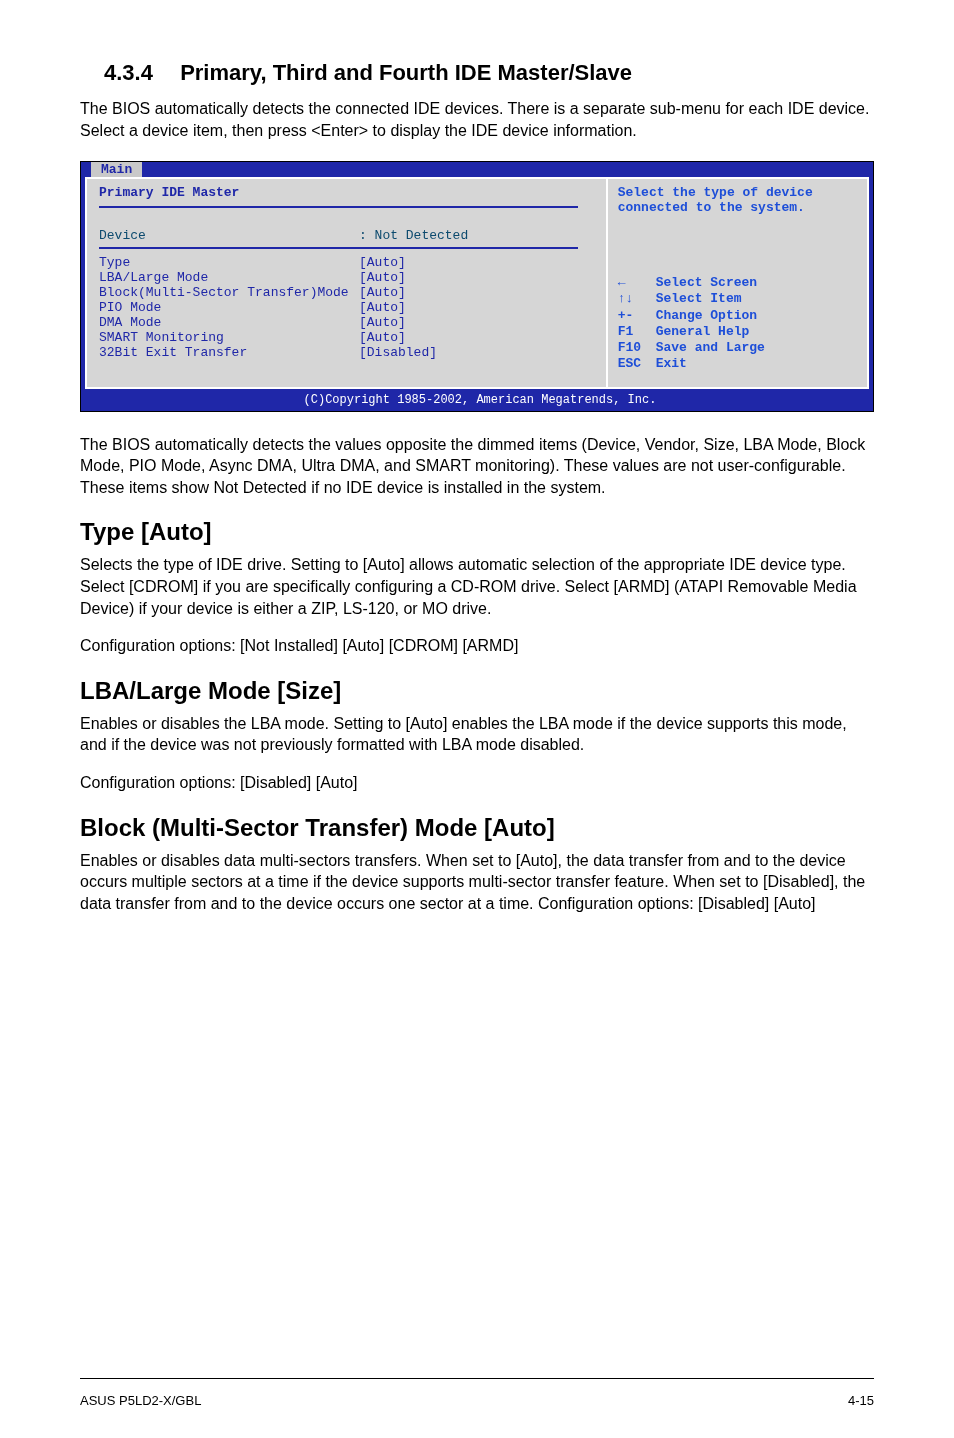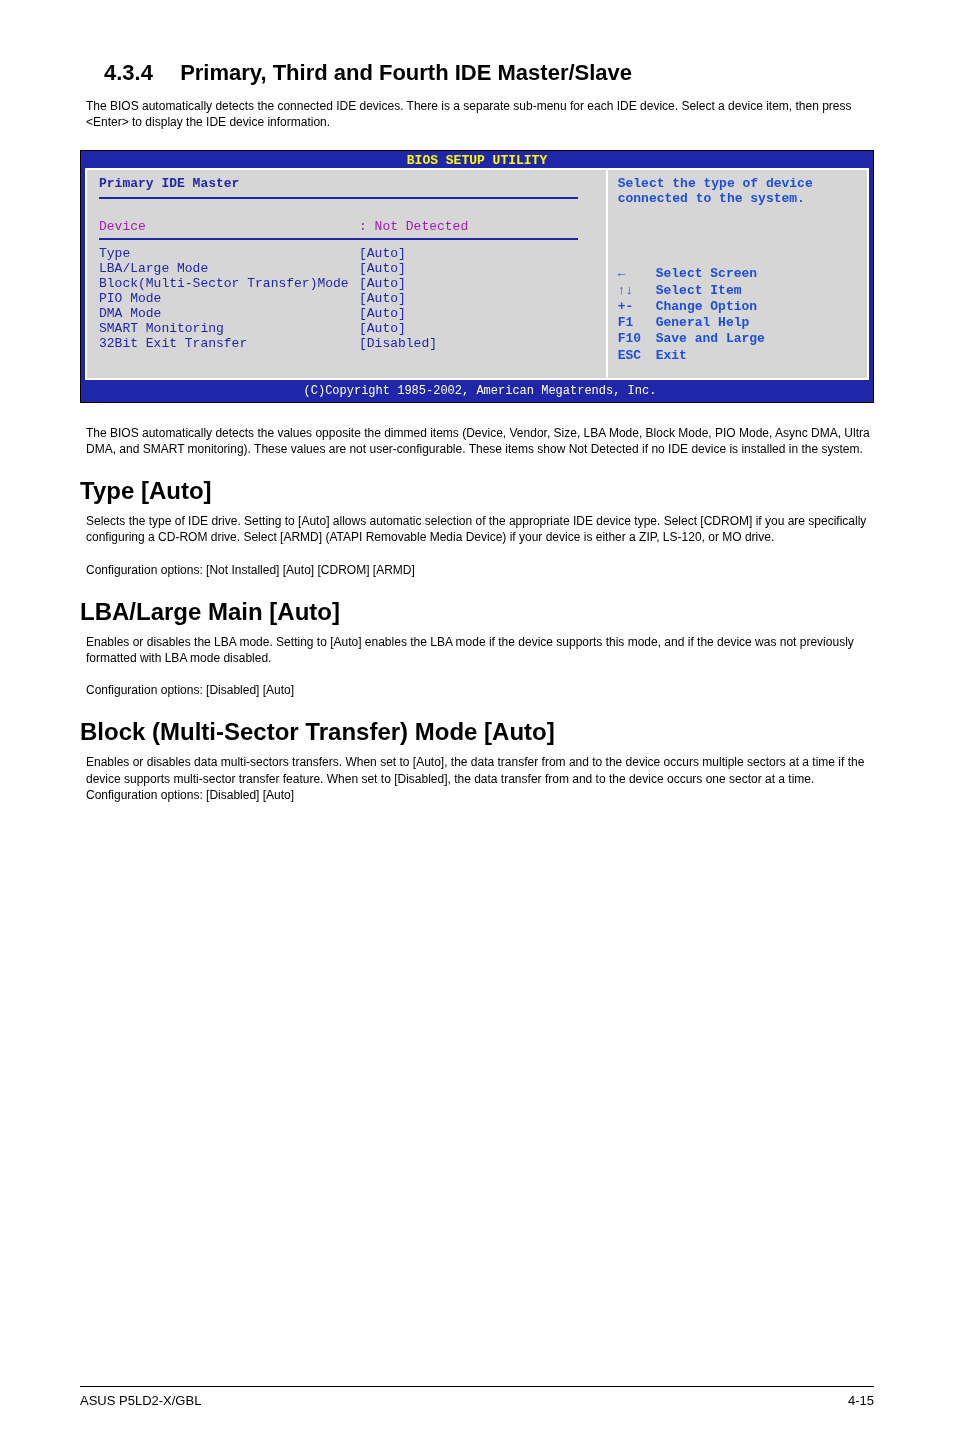--- a/index.html
+++ b/index.html
@@ -14,22 +14,22 @@
     font-size: 22px;
     font-weight: bold;
     margin: 0 0 12px 0;
   }
   h2 .num {
     display: inline-block;
     min-width: 70px;
     margin-left: 24px;
   }
   p {
-    font-size: 12px;
-    margin: 0 0 16px 6px;
+    font-size: 16px;
+    margin: 0 0 16px 0;
     line-height: 1.35;
   }
   h3 {
     font-size: 24px;
     font-weight: bold;
     margin: 20px 0 8px 0;
   }
   .bios-wrapper {
     border: 1px solid #000;
     background: #1f27a8;
@@ -68,21 +68,21 @@
     font-weight: bold;
     padding-bottom: 2px;
     margin-bottom: 4px;
   }
   .bios-left hr {
     border: none;
     border-top: 2px solid #1f27a8;
     margin: 4px 0 6px 0;
   }
   .bios-left .dim {
-    color: #a21caf;
+    color: #0c4a6e;
     margin-top: 20px;
   }
   .bios-left .row {
     display: flex;
   }
   .bios-left .row .k {
     width: 260px;
   }
   .bios-right {
     flex: 1;
@@ -108,40 +108,40 @@
     background: #1f27a8;
     font-size: 12px;
     padding: 2px 0 4px 6px;
   }
   .page-footer {
     position: fixed;
     bottom: 30px;
     left: 80px;
     right: 80px;
     border-top: 1px solid #000;
-    padding-top: 6px;
+    padding-top: 14px;
     font-size: 13px;
     display: flex;
     justify-content: space-between;
     width: 794px;
     gap: 40px;
   }
 </style>
 </head>
 <body>
 
 <h2>
   <span class="num">4.3.4</span>
   <span>Primary, Third and Fourth IDE Master/Slave</span>
 </h2>
 
 <p>The BIOS automatically detects the connected IDE devices. There is a separate sub-menu for each IDE device. Select a device item, then press &lt;Enter&gt; to display the IDE device information.</p>
 
 <div class="bios-wrapper">
-  <div class="bios-title">BIOS SETUP UTILITY</div>
+  <div><span class="bios-tab">Main</span></div>
   <div class="bios-body">
     <div class="bios-left">
       <div class="hdr">Primary IDE Master</div>
       <hr>
       <div class="row dim">
         <span class="k">Device</span>
         <span>: Not Detected</span>
       </div>
       <hr>
       <div class="row">
@@ -203,21 +203,21 @@
   </div>
   <div class="bios-footer">(C)Copyright 1985-2002, American Megatrends, Inc.</div>
 </div>
 
 <p>The BIOS automatically detects the values opposite the dimmed items (Device, Vendor, Size, LBA Mode, Block Mode, PIO Mode, Async DMA, Ultra DMA, and SMART monitoring). These values are not user-configurable. These items show Not Detected if no IDE device is installed in the system.</p>
 
 <h3>Type [Auto]</h3>
 <p>Selects the type of IDE drive. Setting to [Auto] allows automatic selection of the appropriate IDE device type. Select [CDROM] if you are specifically configuring a CD-ROM drive. Select [ARMD] (ATAPI Removable Media Device) if your device is either a ZIP, LS-120, or MO drive.</p>
 <p>Configuration options: [Not Installed] [Auto] [CDROM] [ARMD]</p>
 
-<h3>LBA/Large Main [Auto]</h3>
+<h3>LBA/Large Mode [Size]</h3>
 <p>Enables or disables the LBA mode. Setting to [Auto] enables the LBA mode if the device supports this mode, and if the device was not previously formatted with LBA mode disabled.</p>
 <p>Configuration options: [Disabled] [Auto]</p>
 
 <h3>Block (Multi-Sector Transfer) Mode [Auto]</h3>
 <p>Enables or disables data multi-sectors transfers. When set to [Auto], the data transfer from and to the device occurs multiple sectors at a time if the device supports multi-sector transfer feature. When set to [Disabled], the data transfer from and to the device occurs one sector at a time. Configuration options: [Disabled] [Auto]</p>
 
 <div class="page-footer">
   <span>ASUS P5LD2-X/GBL</span>
   <span>4-15</span>
 </div>

